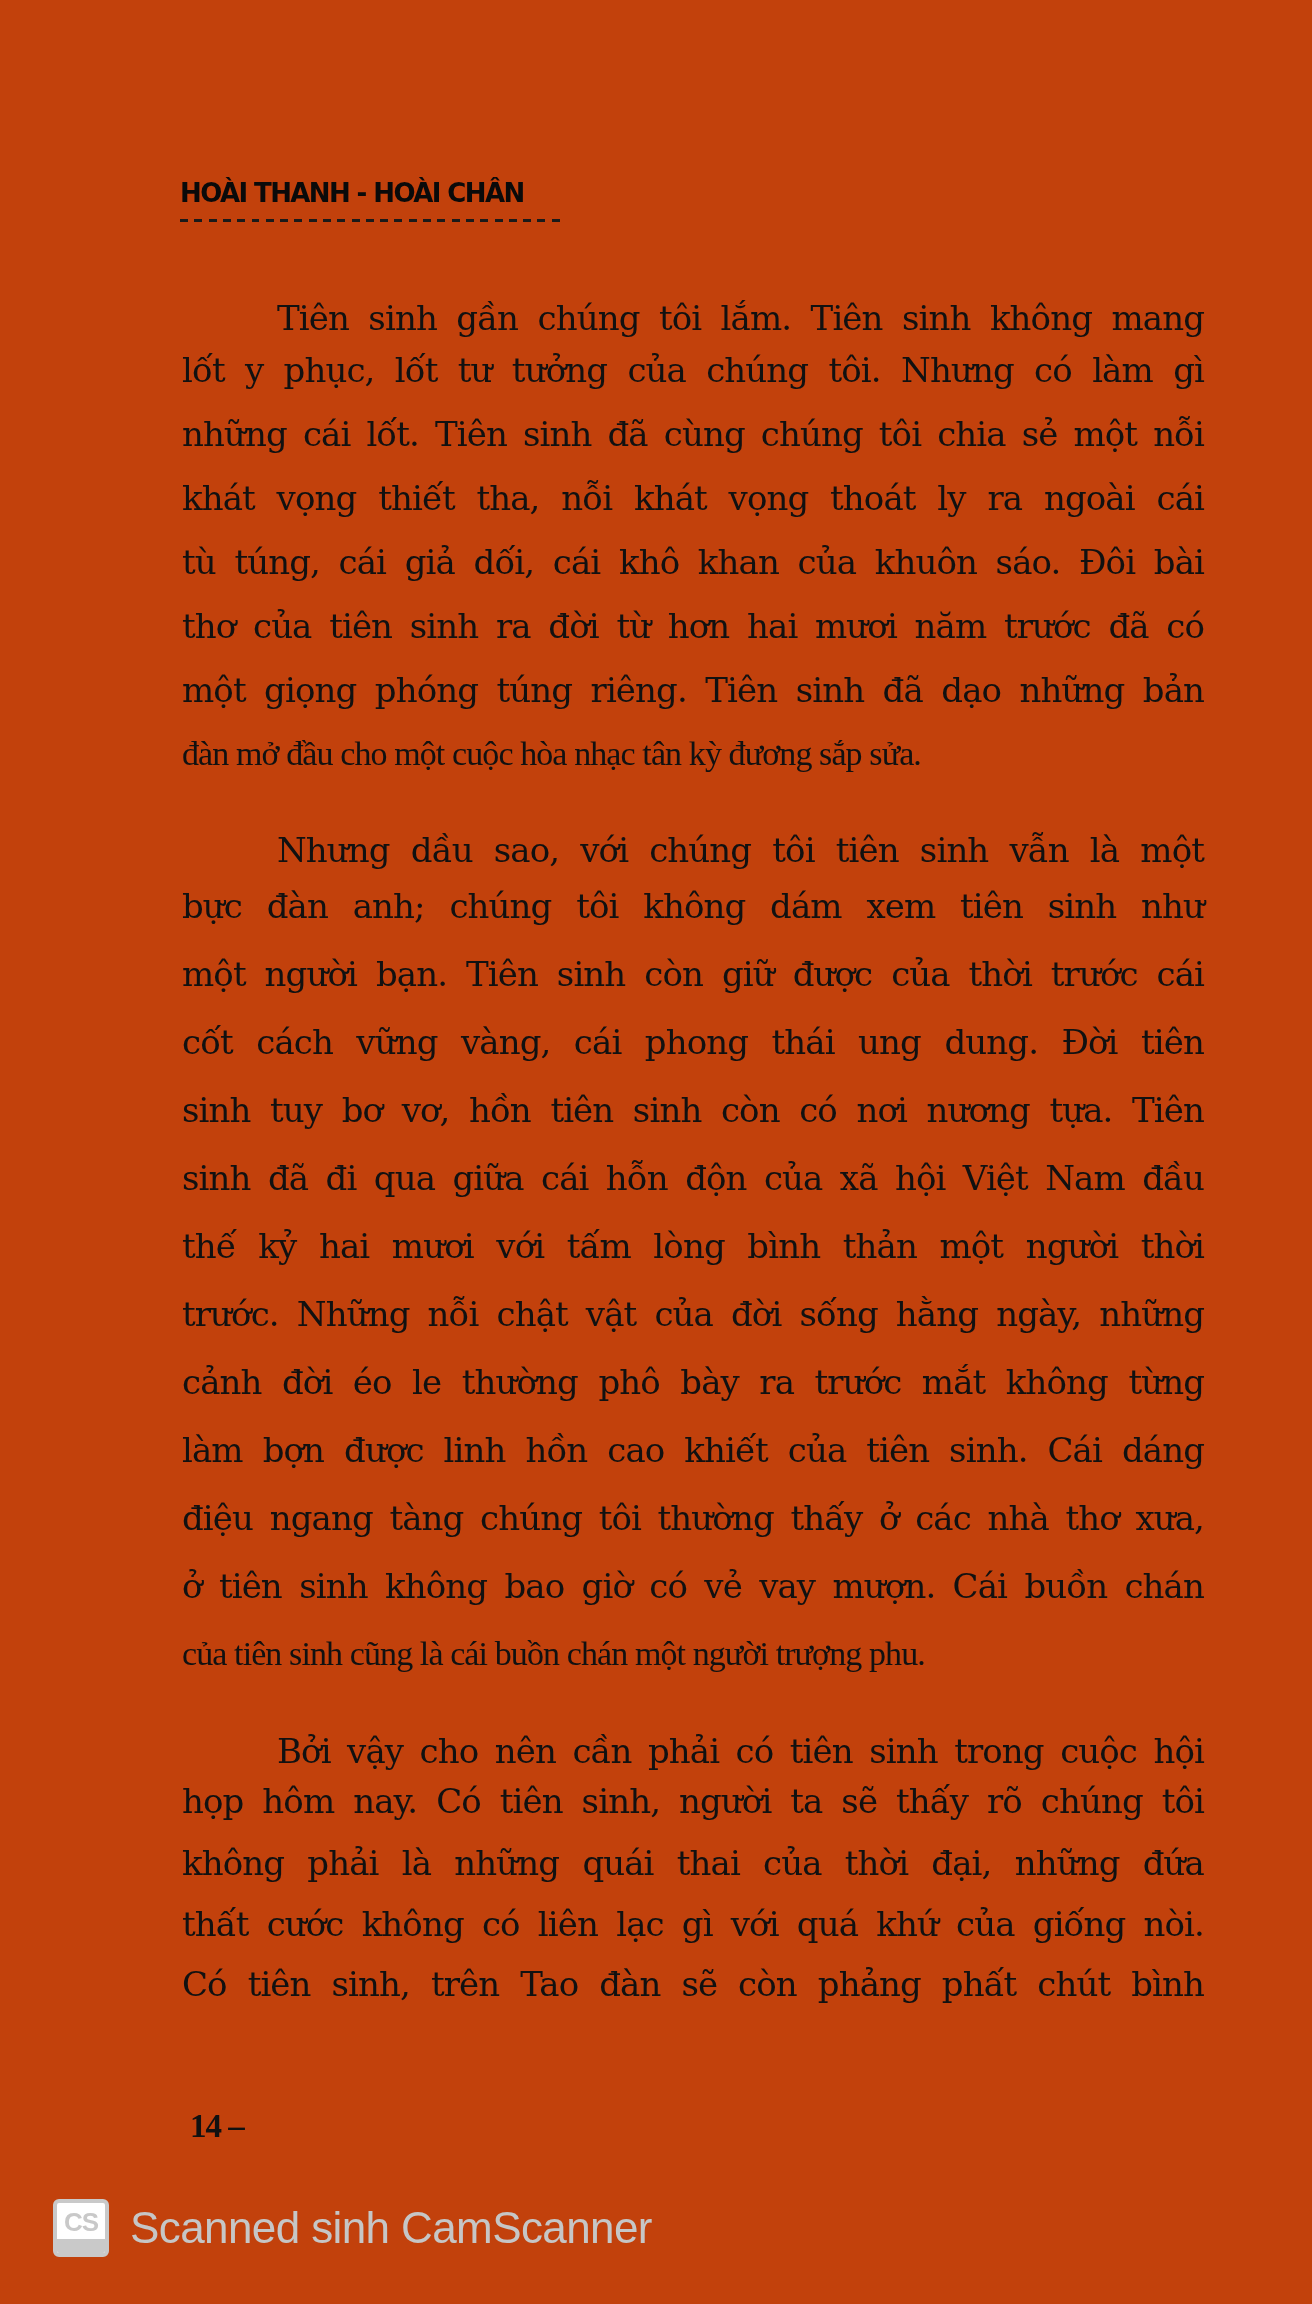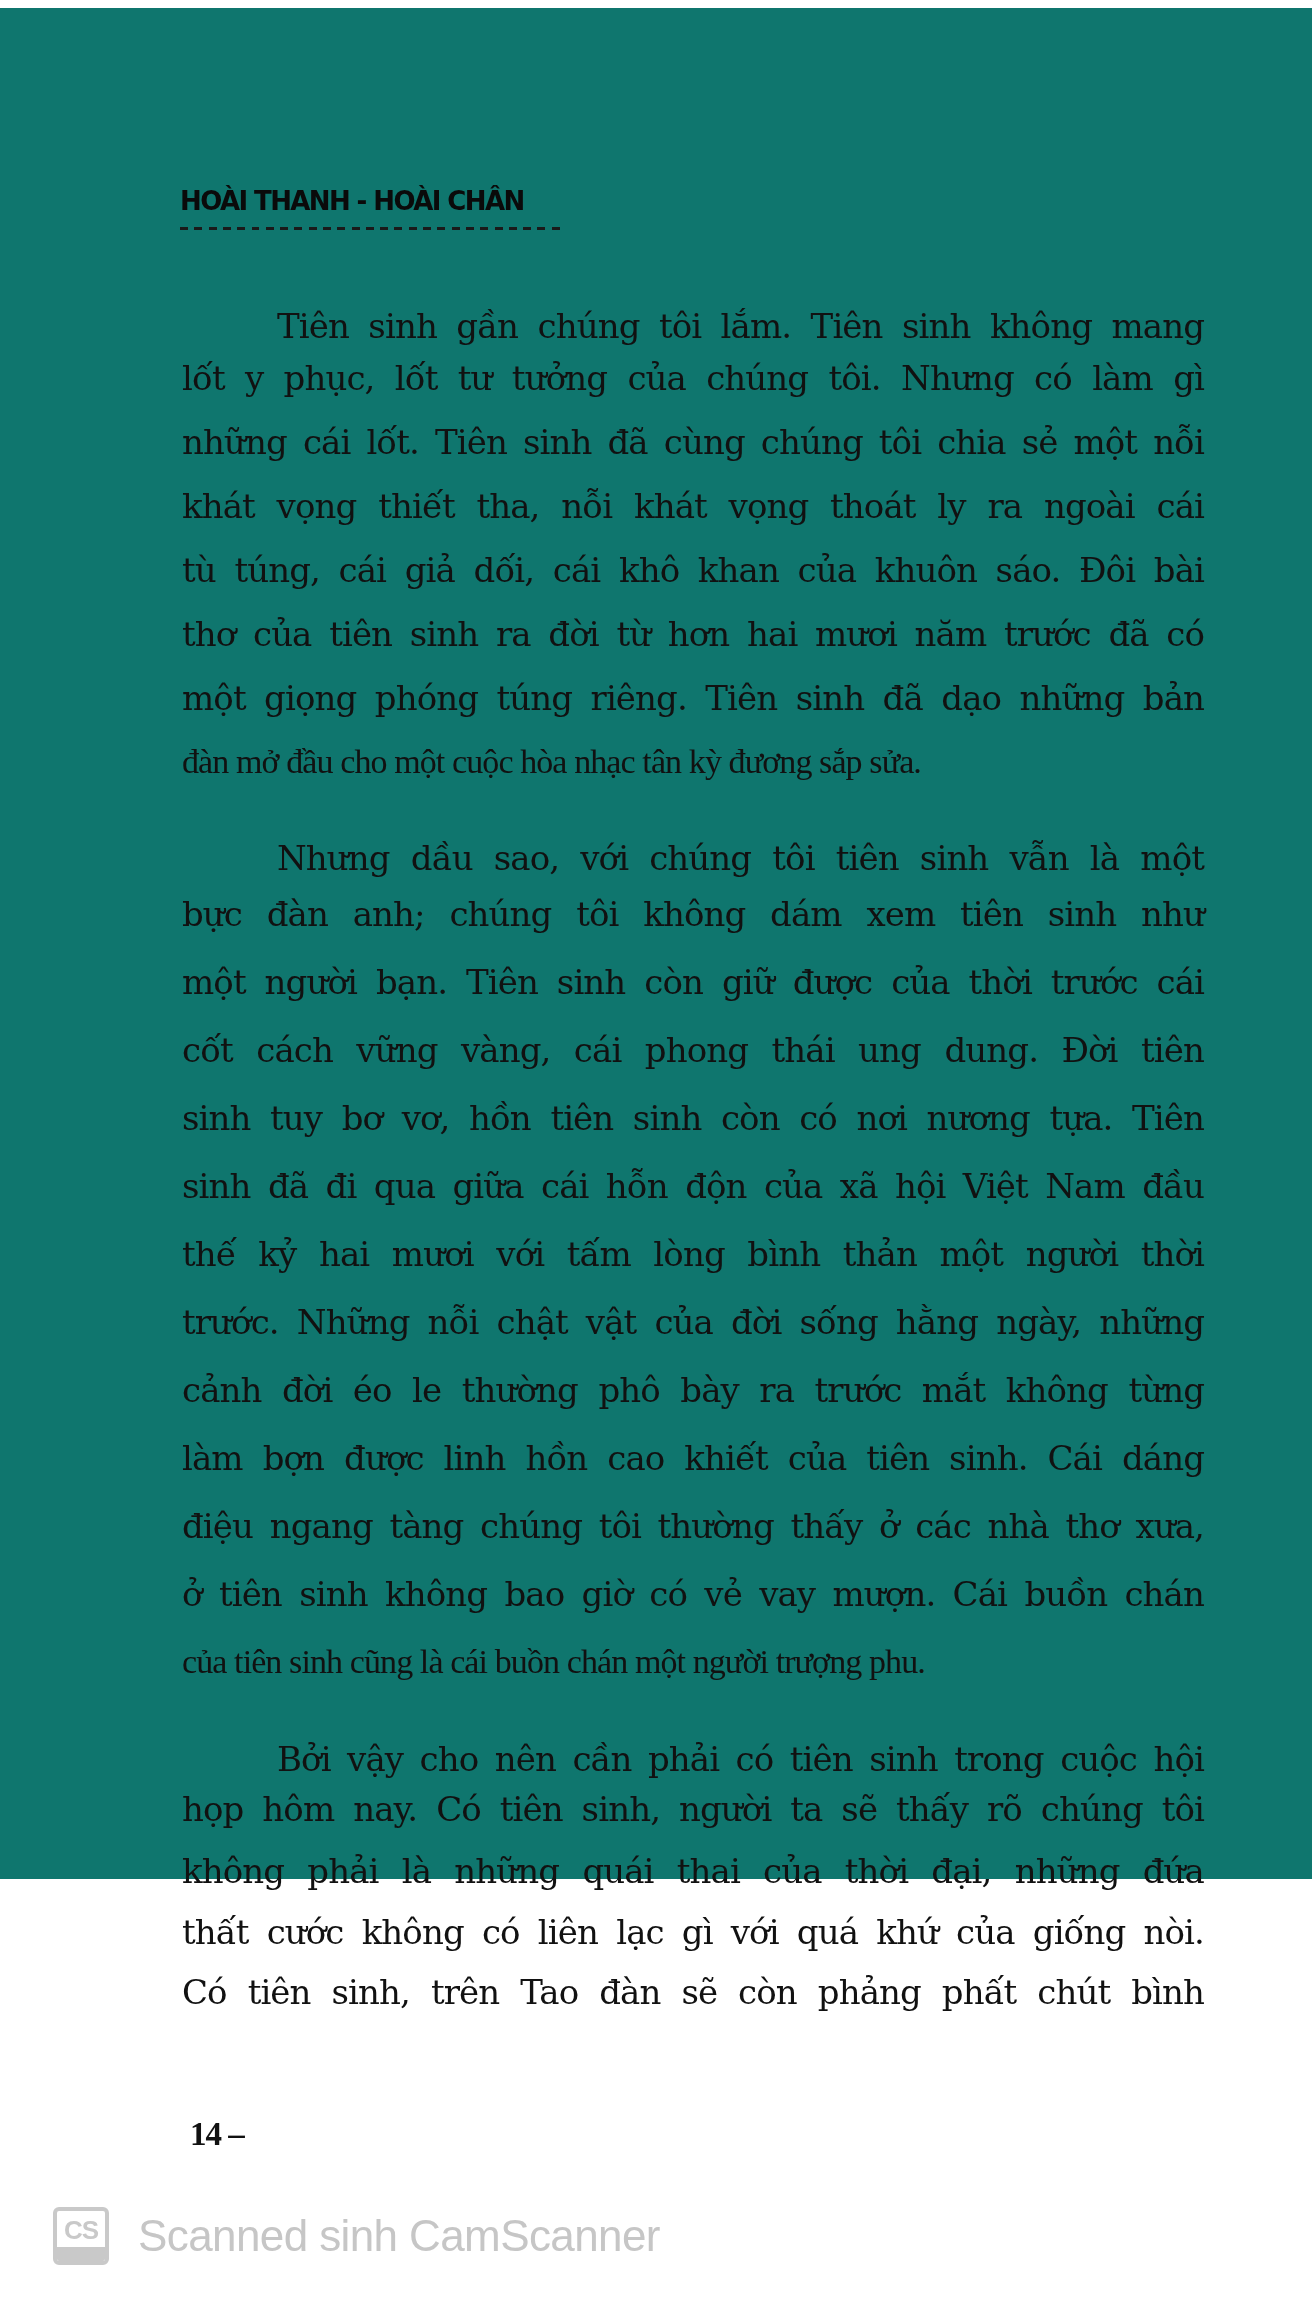--- a/index.html
+++ b/index.html
@@ -8,24 +8,24 @@
     background: #ffffff;
   }
   body {
     width: 1312px;
     height: 2304px;
     position: relative;
     overflow: hidden;
   }
   .page {
     position: absolute;
-    left: 0; top: 8px;
+    left: 0; top: 0;
     width: 1312px;
-    height: 1871px;
-    background: #0f766e;
+    height: 2304px;
+    background: #c2410c;
   }
   .running-header {
     position: absolute;
     left: 180px;
     top: 176px;
     width: 345px;
     height: 34px;
     font-family: "DejaVu Sans", sans-serif;
     font-weight: bold;
     font-size: 26px;
@@ -82,21 +82,20 @@
     letter-spacing: -1px;
     margin-top: 20px;
   }
   .watermark {
     position: absolute;
     left: 53px;
     top: 2198px;
     height: 60px;
     display: flex;
     align-items: center;
-    gap: 8px;
   }
   .cs-logo {
     width: 56px;
     height: 58px;
     box-sizing: border-box;
     border: 4px solid #c9c9c9;
     border-radius: 6px;
     position: relative;
     background: #ffffff;
     overflow: hidden;

